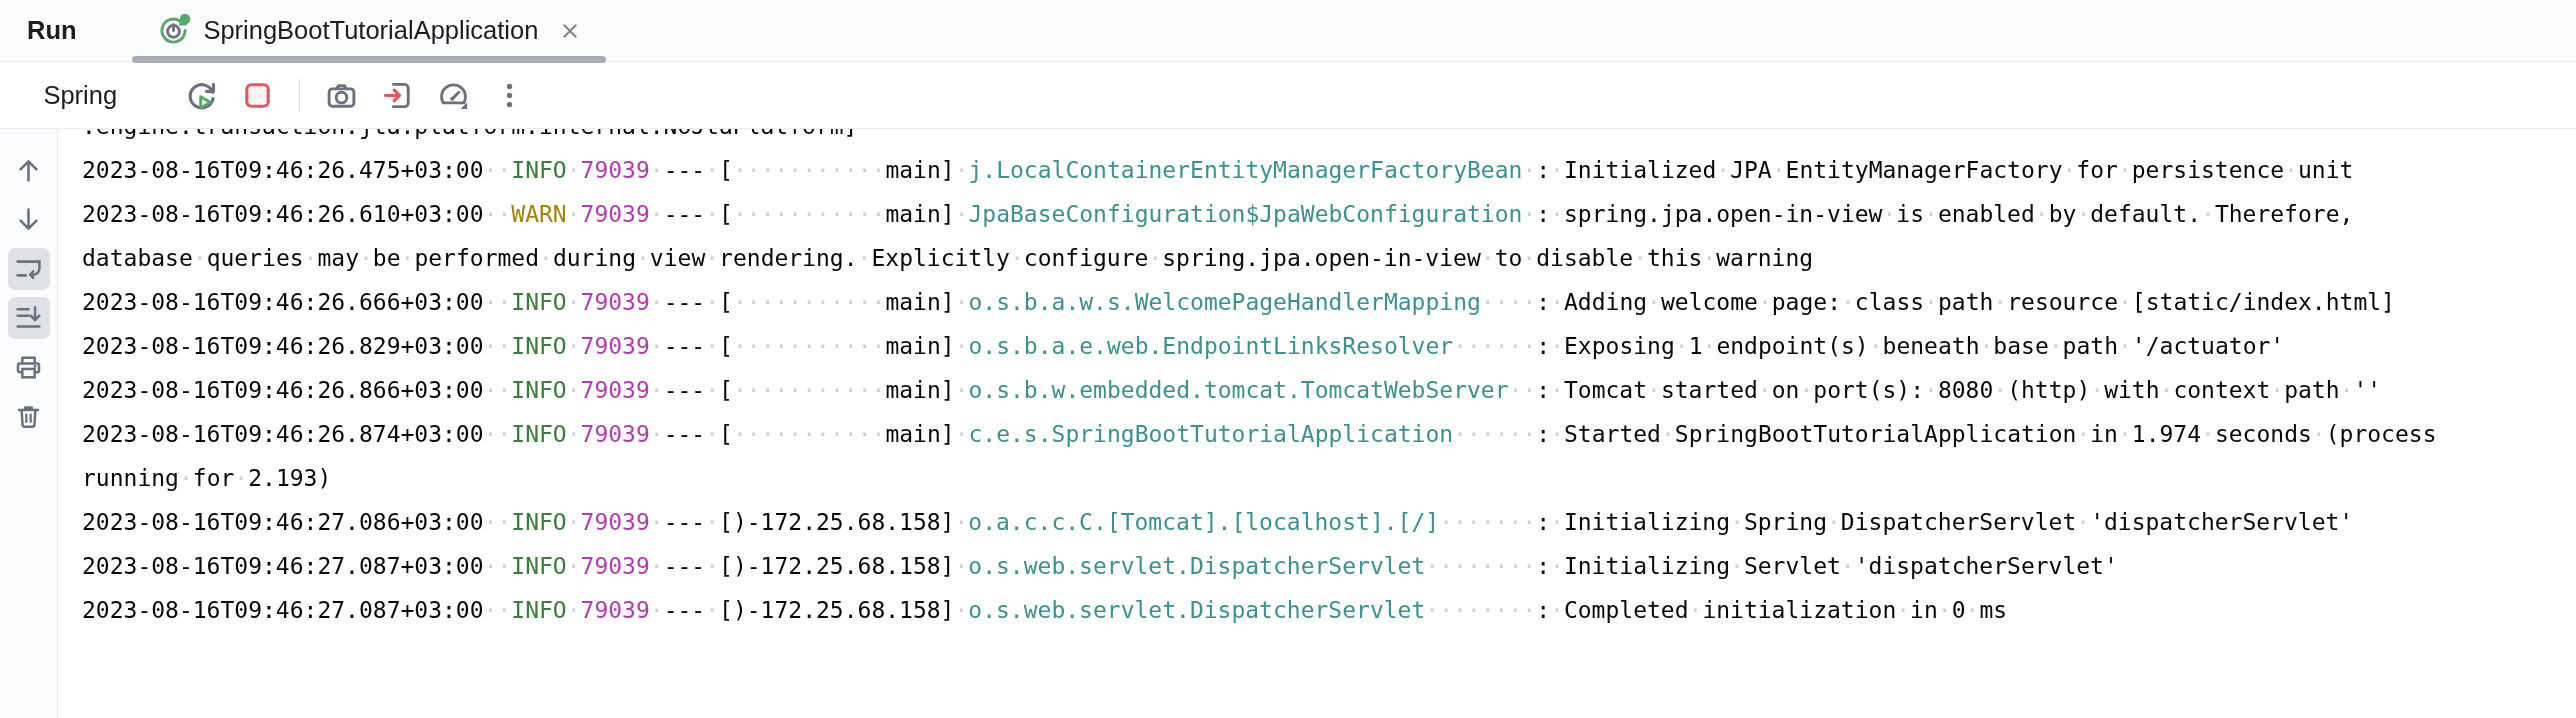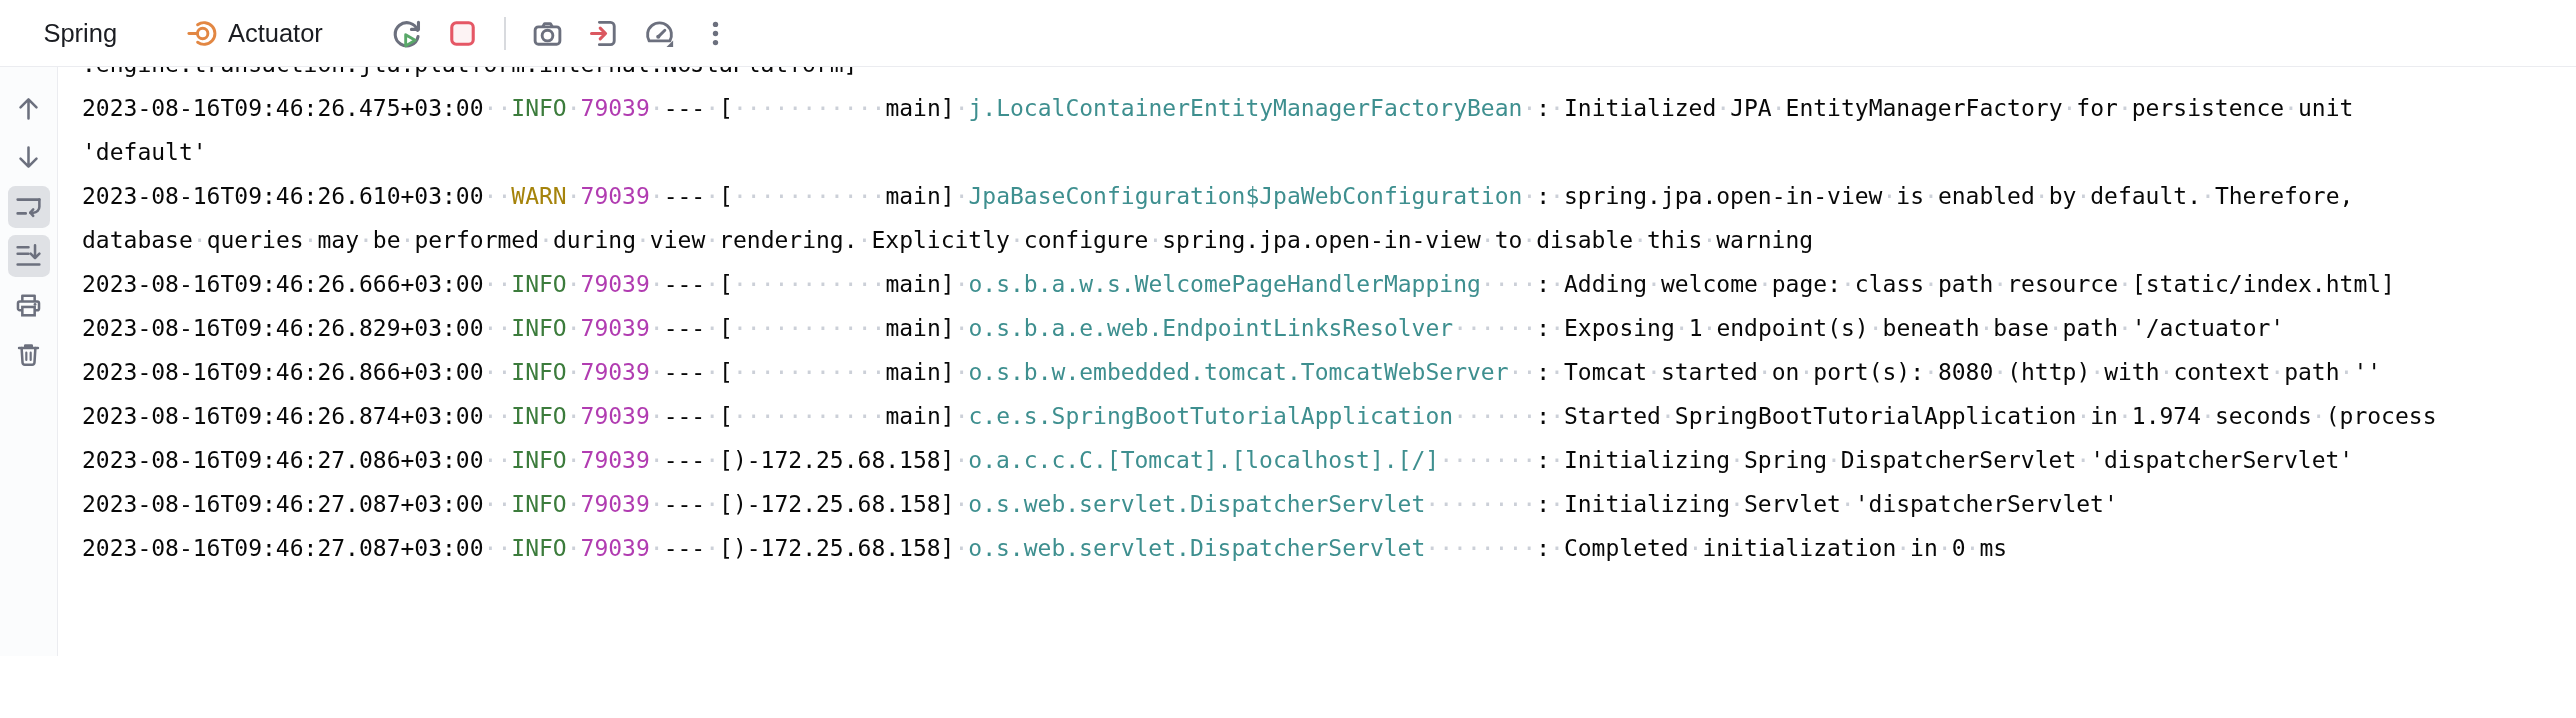--- a/index.html
+++ b/index.html
@@ -52,34 +52,45 @@
     font-size:23px; height:44px; line-height:44px; letter-spacing:0;
   }
   .ws { font-family:"DejaVu Sans Mono", monospace; }
   svg { display:block; }
 </style>
 </head>
 <body>
 
 <div id="app">
 
+  <div class="header">
+    <span class="run-label">Run</span>
+    <div class="run-tab">
+      <span>
+        <svg width="35" height="35" viewBox="0 0 20 20">
+          <path d="M16.6 10a6.6 6.6 0 1 1-2.7-5.3" fill="none" stroke="#59a869" stroke-width="1.7" stroke-linecap="round"></path>
+          <path d="M16.9 3.3v3h-3" fill="none" stroke="#59a869" stroke-width="1.7" stroke-linecap="round" stroke-linejoin="round"></path>
+          <circle cx="10" cy="10.5" r="3.4" fill="#fff" stroke="#6c707e" stroke-width="1.6"></circle>
+          <path d="M10 6.6v3.4" stroke="#6c707e" stroke-width="1.6" stroke-linecap="round"></path>
+          <circle cx="16.6" cy="3.4" r="3" fill="#59a869"></circle>
+        </svg>
+      </span>
+      <span class="tab-label">SpringBootTutorialApplication</span>
+      <span class="close-x">
+        <svg width="24" height="24" viewBox="0 0 16 16">
+          <path d="M4.2 4.2 l7.6 7.6 M11.8 4.2 l-7.6 7.6" stroke="#818594" stroke-width="1.4" stroke-linecap="round"></path>
+        </svg>
+      </span>
+      <div class="tab-underline"></div>
+    </div>
+  </div>
 
   <div class="toolbar">
     <div class="view-tab">
       <span>Spring</span>
-    </div>
-    <div class="view-tab">
-      <span>
-        <svg width="31" height="31" viewBox="0 0 16 16">
-          <path d="M1.5 8 h4.2" stroke="#e28743" stroke-width="1.5" stroke-linecap="round" fill="none"></path>
-          <circle cx="8.6" cy="8" r="2.7" fill="none" stroke="#e28743" stroke-width="1.5"></circle>
-          <path d="M6 3.5 a5.6 5.6 0 1 1 0 9" fill="none" stroke="#e28743" stroke-width="1.5" stroke-linecap="round"></path>
-        </svg>
-      </span>
-      <span>Actuator</span>
     </div>
 
     <div class="tb-actions">
       <div class="tb-btn">
         <svg width="33" height="33" viewBox="0 0 16 16">
           <path d="M13.4 6.5 a5.6 5.6 0 1 0 .2 3" fill="none" stroke="#6c707e" stroke-width="1.5" stroke-linecap="round"></path>
           <path d="M13.8 2.6 v3.4 h-3.4" fill="none" stroke="#6c707e" stroke-width="1.5" stroke-linecap="round" stroke-linejoin="round"></path>
           <path d="M7.6 8.6 l4.6 2.7 -4.6 2.7 z" fill="#fff" stroke="#59a869" stroke-width="1.4" stroke-linejoin="round"></path>
         </svg>
       </div>
@@ -159,27 +170,27 @@
           <path d="M4.2 4.4 l.5 8 a1.3 1.3 0 0 0 1.3 1.2 h4 a1.3 1.3 0 0 0 1.3-1.2 l.5-8" fill="none" stroke="#6c707e" stroke-width="1.4" stroke-linecap="round"></path>
           <path d="M6.8 7 v4 M9.2 7 v4" stroke="#6c707e" stroke-width="1.2" stroke-linecap="round"></path>
         </svg>
       </div>
     </div>
 
     <div class="console">
       <div class="console-inner">
           <div class="cline"><span style="color: rgb(8, 8, 8);">.engine.transaction.jta.platform.internal.NoJtaPlatform]</span></div>
           <div class="cline"><span style="color: rgb(8, 8, 8);">2023-08-16T09:46:26.475+03:00</span><span class="ws" style="color: rgb(204, 208, 216);">·</span><span class="ws" style="color: rgb(204, 208, 216);">·</span><span style="color: rgb(60, 124, 60);">INFO</span><span class="ws" style="color: rgb(204, 208, 216);">·</span><span style="color: rgb(177, 60, 177);">79039</span><span class="ws" style="color: rgb(204, 208, 216);">·</span><span style="color: rgb(8, 8, 8);">---</span><span class="ws" style="color: rgb(204, 208, 216);">·</span><span style="color: rgb(8, 8, 8);">[</span><span class="ws" style="color: rgb(204, 208, 216);">·</span><span class="ws" style="color: rgb(204, 208, 216);">·</span><span class="ws" style="color: rgb(204, 208, 216);">·</span><span class="ws" style="color: rgb(204, 208, 216);">·</span><span class="ws" style="color: rgb(204, 208, 216);">·</span><span class="ws" style="color: rgb(204, 208, 216);">·</span><span class="ws" style="color: rgb(204, 208, 216);">·</span><span class="ws" style="color: rgb(204, 208, 216);">·</span><span class="ws" style="color: rgb(204, 208, 216);">·</span><span class="ws" style="color: rgb(204, 208, 216);">·</span><span class="ws" style="color: rgb(204, 208, 216);">·</span><span style="color: rgb(8, 8, 8);">main]</span><span class="ws" style="color: rgb(204, 208, 216);">·</span><span style="color: rgb(62, 143, 143);">j.LocalContainerEntityManagerFactoryBean</span><span class="ws" style="color: rgb(204, 208, 216);">·</span><span style="color: rgb(8, 8, 8);">:</span><span class="ws" style="color: rgb(204, 208, 216);">·</span><span style="color: rgb(8, 8, 8);">Initialized</span><span class="ws" style="color: rgb(204, 208, 216);">·</span><span style="color: rgb(8, 8, 8);">JPA</span><span class="ws" style="color: rgb(204, 208, 216);">·</span><span style="color: rgb(8, 8, 8);">EntityManagerFactory</span><span class="ws" style="color: rgb(204, 208, 216);">·</span><span style="color: rgb(8, 8, 8);">for</span><span class="ws" style="color: rgb(204, 208, 216);">·</span><span style="color: rgb(8, 8, 8);">persistence</span><span class="ws" style="color: rgb(204, 208, 216);">·</span><span style="color: rgb(8, 8, 8);">unit</span></div>
-          <div class="cline"><span style="color: rgb(8, 8, 8);">'default'</span></div>
           <div class="cline"><span style="color: rgb(8, 8, 8);">2023-08-16T09:46:26.610+03:00</span><span class="ws" style="color: rgb(204, 208, 216);">·</span><span class="ws" style="color: rgb(204, 208, 216);">·</span><span style="color: rgb(165, 131, 11);">WARN</span><span class="ws" style="color: rgb(204, 208, 216);">·</span><span style="color: rgb(177, 60, 177);">79039</span><span class="ws" style="color: rgb(204, 208, 216);">·</span><span style="color: rgb(8, 8, 8);">---</span><span class="ws" style="color: rgb(204, 208, 216);">·</span><span style="color: rgb(8, 8, 8);">[</span><span class="ws" style="color: rgb(204, 208, 216);">·</span><span class="ws" style="color: rgb(204, 208, 216);">·</span><span class="ws" style="color: rgb(204, 208, 216);">·</span><span class="ws" style="color: rgb(204, 208, 216);">·</span><span class="ws" style="color: rgb(204, 208, 216);">·</span><span class="ws" style="color: rgb(204, 208, 216);">·</span><span class="ws" style="color: rgb(204, 208, 216);">·</span><span class="ws" style="color: rgb(204, 208, 216);">·</span><span class="ws" style="color: rgb(204, 208, 216);">·</span><span class="ws" style="color: rgb(204, 208, 216);">·</span><span class="ws" style="color: rgb(204, 208, 216);">·</span><span style="color: rgb(8, 8, 8);">main]</span><span class="ws" style="color: rgb(204, 208, 216);">·</span><span style="color: rgb(62, 143, 143);">JpaBaseConfiguration$JpaWebConfiguration</span><span class="ws" style="color: rgb(204, 208, 216);">·</span><span style="color: rgb(8, 8, 8);">:</span><span class="ws" style="color: rgb(204, 208, 216);">·</span><span style="color: rgb(8, 8, 8);">spring.jpa.open-in-view</span><span class="ws" style="color: rgb(204, 208, 216);">·</span><span style="color: rgb(8, 8, 8);">is</span><span class="ws" style="color: rgb(204, 208, 216);">·</span><span style="color: rgb(8, 8, 8);">enabled</span><span class="ws" style="color: rgb(204, 208, 216);">·</span><span style="color: rgb(8, 8, 8);">by</span><span class="ws" style="color: rgb(204, 208, 216);">·</span><span style="color: rgb(8, 8, 8);">default.</span><span class="ws" style="color: rgb(204, 208, 216);">·</span><span style="color: rgb(8, 8, 8);">Therefore,</span></div>
           <div class="cline"><span style="color: rgb(8, 8, 8);">database</span><span class="ws" style="color: rgb(204, 208, 216);">·</span><span style="color: rgb(8, 8, 8);">queries</span><span class="ws" style="color: rgb(204, 208, 216);">·</span><span style="color: rgb(8, 8, 8);">may</span><span class="ws" style="color: rgb(204, 208, 216);">·</span><span style="color: rgb(8, 8, 8);">be</span><span class="ws" style="color: rgb(204, 208, 216);">·</span><span style="color: rgb(8, 8, 8);">performed</span><span class="ws" style="color: rgb(204, 208, 216);">·</span><span style="color: rgb(8, 8, 8);">during</span><span class="ws" style="color: rgb(204, 208, 216);">·</span><span style="color: rgb(8, 8, 8);">view</span><span class="ws" style="color: rgb(204, 208, 216);">·</span><span style="color: rgb(8, 8, 8);">rendering.</span><span class="ws" style="color: rgb(204, 208, 216);">·</span><span style="color: rgb(8, 8, 8);">Explicitly</span><span class="ws" style="color: rgb(204, 208, 216);">·</span><span style="color: rgb(8, 8, 8);">configure</span><span class="ws" style="color: rgb(204, 208, 216);">·</span><span style="color: rgb(8, 8, 8);">spring.jpa.open-in-view</span><span class="ws" style="color: rgb(204, 208, 216);">·</span><span style="color: rgb(8, 8, 8);">to</span><span class="ws" style="color: rgb(204, 208, 216);">·</span><span style="color: rgb(8, 8, 8);">disable</span><span class="ws" style="color: rgb(204, 208, 216);">·</span><span style="color: rgb(8, 8, 8);">this</span><span class="ws" style="color: rgb(204, 208, 216);">·</span><span style="color: rgb(8, 8, 8);">warning</span></div>
           <div class="cline"><span style="color: rgb(8, 8, 8);">2023-08-16T09:46:26.666+03:00</span><span class="ws" style="color: rgb(204, 208, 216);">·</span><span class="ws" style="color: rgb(204, 208, 216);">·</span><span style="color: rgb(60, 124, 60);">INFO</span><span class="ws" style="color: rgb(204, 208, 216);">·</span><span style="color: rgb(177, 60, 177);">79039</span><span class="ws" style="color: rgb(204, 208, 216);">·</span><span style="color: rgb(8, 8, 8);">---</span><span class="ws" style="color: rgb(204, 208, 216);">·</span><span style="color: rgb(8, 8, 8);">[</span><span class="ws" style="color: rgb(204, 208, 216);">·</span><span class="ws" style="color: rgb(204, 208, 216);">·</span><span class="ws" style="color: rgb(204, 208, 216);">·</span><span class="ws" style="color: rgb(204, 208, 216);">·</span><span class="ws" style="color: rgb(204, 208, 216);">·</span><span class="ws" style="color: rgb(204, 208, 216);">·</span><span class="ws" style="color: rgb(204, 208, 216);">·</span><span class="ws" style="color: rgb(204, 208, 216);">·</span><span class="ws" style="color: rgb(204, 208, 216);">·</span><span class="ws" style="color: rgb(204, 208, 216);">·</span><span class="ws" style="color: rgb(204, 208, 216);">·</span><span style="color: rgb(8, 8, 8);">main]</span><span class="ws" style="color: rgb(204, 208, 216);">·</span><span style="color: rgb(62, 143, 143);">o.s.b.a.w.s.WelcomePageHandlerMapping</span><span class="ws" style="color: rgb(204, 208, 216);">·</span><span class="ws" style="color: rgb(204, 208, 216);">·</span><span class="ws" style="color: rgb(204, 208, 216);">·</span><span class="ws" style="color: rgb(204, 208, 216);">·</span><span style="color: rgb(8, 8, 8);">:</span><span class="ws" style="color: rgb(204, 208, 216);">·</span><span style="color: rgb(8, 8, 8);">Adding</span><span class="ws" style="color: rgb(204, 208, 216);">·</span><span style="color: rgb(8, 8, 8);">welcome</span><span class="ws" style="color: rgb(204, 208, 216);">·</span><span style="color: rgb(8, 8, 8);">page:</span><span class="ws" style="color: rgb(204, 208, 216);">·</span><span style="color: rgb(8, 8, 8);">class</span><span class="ws" style="color: rgb(204, 208, 216);">·</span><span style="color: rgb(8, 8, 8);">path</span><span class="ws" style="color: rgb(204, 208, 216);">·</span><span style="color: rgb(8, 8, 8);">resource</span><span class="ws" style="color: rgb(204, 208, 216);">·</span><span style="color: rgb(8, 8, 8);">[static/index.html]</span></div>
           <div class="cline"><span style="color: rgb(8, 8, 8);">2023-08-16T09:46:26.829+03:00</span><span class="ws" style="color: rgb(204, 208, 216);">·</span><span class="ws" style="color: rgb(204, 208, 216);">·</span><span style="color: rgb(60, 124, 60);">INFO</span><span class="ws" style="color: rgb(204, 208, 216);">·</span><span style="color: rgb(177, 60, 177);">79039</span><span class="ws" style="color: rgb(204, 208, 216);">·</span><span style="color: rgb(8, 8, 8);">---</span><span class="ws" style="color: rgb(204, 208, 216);">·</span><span style="color: rgb(8, 8, 8);">[</span><span class="ws" style="color: rgb(204, 208, 216);">·</span><span class="ws" style="color: rgb(204, 208, 216);">·</span><span class="ws" style="color: rgb(204, 208, 216);">·</span><span class="ws" style="color: rgb(204, 208, 216);">·</span><span class="ws" style="color: rgb(204, 208, 216);">·</span><span class="ws" style="color: rgb(204, 208, 216);">·</span><span class="ws" style="color: rgb(204, 208, 216);">·</span><span class="ws" style="color: rgb(204, 208, 216);">·</span><span class="ws" style="color: rgb(204, 208, 216);">·</span><span class="ws" style="color: rgb(204, 208, 216);">·</span><span class="ws" style="color: rgb(204, 208, 216);">·</span><span style="color: rgb(8, 8, 8);">main]</span><span class="ws" style="color: rgb(204, 208, 216);">·</span><span style="color: rgb(62, 143, 143);">o.s.b.a.e.web.EndpointLinksResolver</span><span class="ws" style="color: rgb(204, 208, 216);">·</span><span class="ws" style="color: rgb(204, 208, 216);">·</span><span class="ws" style="color: rgb(204, 208, 216);">·</span><span class="ws" style="color: rgb(204, 208, 216);">·</span><span class="ws" style="color: rgb(204, 208, 216);">·</span><span class="ws" style="color: rgb(204, 208, 216);">·</span><span style="color: rgb(8, 8, 8);">:</span><span class="ws" style="color: rgb(204, 208, 216);">·</span><span style="color: rgb(8, 8, 8);">Exposing</span><span class="ws" style="color: rgb(204, 208, 216);">·</span><span style="color: rgb(8, 8, 8);">1</span><span class="ws" style="color: rgb(204, 208, 216);">·</span><span style="color: rgb(8, 8, 8);">endpoint(s)</span><span class="ws" style="color: rgb(204, 208, 216);">·</span><span style="color: rgb(8, 8, 8);">beneath</span><span class="ws" style="color: rgb(204, 208, 216);">·</span><span style="color: rgb(8, 8, 8);">base</span><span class="ws" style="color: rgb(204, 208, 216);">·</span><span style="color: rgb(8, 8, 8);">path</span><span class="ws" style="color: rgb(204, 208, 216);">·</span><span style="color: rgb(8, 8, 8);">'/actuator'</span></div>
           <div class="cline"><span style="color: rgb(8, 8, 8);">2023-08-16T09:46:26.866+03:00</span><span class="ws" style="color: rgb(204, 208, 216);">·</span><span class="ws" style="color: rgb(204, 208, 216);">·</span><span style="color: rgb(60, 124, 60);">INFO</span><span class="ws" style="color: rgb(204, 208, 216);">·</span><span style="color: rgb(177, 60, 177);">79039</span><span class="ws" style="color: rgb(204, 208, 216);">·</span><span style="color: rgb(8, 8, 8);">---</span><span class="ws" style="color: rgb(204, 208, 216);">·</span><span style="color: rgb(8, 8, 8);">[</span><span class="ws" style="color: rgb(204, 208, 216);">·</span><span class="ws" style="color: rgb(204, 208, 216);">·</span><span class="ws" style="color: rgb(204, 208, 216);">·</span><span class="ws" style="color: rgb(204, 208, 216);">·</span><span class="ws" style="color: rgb(204, 208, 216);">·</span><span class="ws" style="color: rgb(204, 208, 216);">·</span><span class="ws" style="color: rgb(204, 208, 216);">·</span><span class="ws" style="color: rgb(204, 208, 216);">·</span><span class="ws" style="color: rgb(204, 208, 216);">·</span><span class="ws" style="color: rgb(204, 208, 216);">·</span><span class="ws" style="color: rgb(204, 208, 216);">·</span><span style="color: rgb(8, 8, 8);">main]</span><span class="ws" style="color: rgb(204, 208, 216);">·</span><span style="color: rgb(62, 143, 143);">o.s.b.w.embedded.tomcat.TomcatWebServer</span><span class="ws" style="color: rgb(204, 208, 216);">·</span><span class="ws" style="color: rgb(204, 208, 216);">·</span><span style="color: rgb(8, 8, 8);">:</span><span class="ws" style="color: rgb(204, 208, 216);">·</span><span style="color: rgb(8, 8, 8);">Tomcat</span><span class="ws" style="color: rgb(204, 208, 216);">·</span><span style="color: rgb(8, 8, 8);">started</span><span class="ws" style="color: rgb(204, 208, 216);">·</span><span style="color: rgb(8, 8, 8);">on</span><span class="ws" style="color: rgb(204, 208, 216);">·</span><span style="color: rgb(8, 8, 8);">port(s):</span><span class="ws" style="color: rgb(204, 208, 216);">·</span><span style="color: rgb(8, 8, 8);">8080</span><span class="ws" style="color: rgb(204, 208, 216);">·</span><span style="color: rgb(8, 8, 8);">(http)</span><span class="ws" style="color: rgb(204, 208, 216);">·</span><span style="color: rgb(8, 8, 8);">with</span><span class="ws" style="color: rgb(204, 208, 216);">·</span><span style="color: rgb(8, 8, 8);">context</span><span class="ws" style="color: rgb(204, 208, 216);">·</span><span style="color: rgb(8, 8, 8);">path</span><span class="ws" style="color: rgb(204, 208, 216);">·</span><span style="color: rgb(8, 8, 8);">''</span></div>
           <div class="cline"><span style="color: rgb(8, 8, 8);">2023-08-16T09:46:26.874+03:00</span><span class="ws" style="color: rgb(204, 208, 216);">·</span><span class="ws" style="color: rgb(204, 208, 216);">·</span><span style="color: rgb(60, 124, 60);">INFO</span><span class="ws" style="color: rgb(204, 208, 216);">·</span><span style="color: rgb(177, 60, 177);">79039</span><span class="ws" style="color: rgb(204, 208, 216);">·</span><span style="color: rgb(8, 8, 8);">---</span><span class="ws" style="color: rgb(204, 208, 216);">·</span><span style="color: rgb(8, 8, 8);">[</span><span class="ws" style="color: rgb(204, 208, 216);">·</span><span class="ws" style="color: rgb(204, 208, 216);">·</span><span class="ws" style="color: rgb(204, 208, 216);">·</span><span class="ws" style="color: rgb(204, 208, 216);">·</span><span class="ws" style="color: rgb(204, 208, 216);">·</span><span class="ws" style="color: rgb(204, 208, 216);">·</span><span class="ws" style="color: rgb(204, 208, 216);">·</span><span class="ws" style="color: rgb(204, 208, 216);">·</span><span class="ws" style="color: rgb(204, 208, 216);">·</span><span class="ws" style="color: rgb(204, 208, 216);">·</span><span class="ws" style="color: rgb(204, 208, 216);">·</span><span style="color: rgb(8, 8, 8);">main]</span><span class="ws" style="color: rgb(204, 208, 216);">·</span><span style="color: rgb(62, 143, 143);">c.e.s.SpringBootTutorialApplication</span><span class="ws" style="color: rgb(204, 208, 216);">·</span><span class="ws" style="color: rgb(204, 208, 216);">·</span><span class="ws" style="color: rgb(204, 208, 216);">·</span><span class="ws" style="color: rgb(204, 208, 216);">·</span><span class="ws" style="color: rgb(204, 208, 216);">·</span><span class="ws" style="color: rgb(204, 208, 216);">·</span><span style="color: rgb(8, 8, 8);">:</span><span class="ws" style="color: rgb(204, 208, 216);">·</span><span style="color: rgb(8, 8, 8);">Started</span><span class="ws" style="color: rgb(204, 208, 216);">·</span><span style="color: rgb(8, 8, 8);">SpringBootTutorialApplication</span><span class="ws" style="color: rgb(204, 208, 216);">·</span><span style="color: rgb(8, 8, 8);">in</span><span class="ws" style="color: rgb(204, 208, 216);">·</span><span style="color: rgb(8, 8, 8);">1.974</span><span class="ws" style="color: rgb(204, 208, 216);">·</span><span style="color: rgb(8, 8, 8);">seconds</span><span class="ws" style="color: rgb(204, 208, 216);">·</span><span style="color: rgb(8, 8, 8);">(process</span></div>
+          <div class="cline"><span style="color: rgb(8, 8, 8);">running</span><span class="ws" style="color: rgb(204, 208, 216);">·</span><span style="color: rgb(8, 8, 8);">for</span><span class="ws" style="color: rgb(204, 208, 216);">·</span><span style="color: rgb(8, 8, 8);">2.193)</span></div>
           <div class="cline"><span style="color: rgb(8, 8, 8);">2023-08-16T09:46:27.086+03:00</span><span class="ws" style="color: rgb(204, 208, 216);">·</span><span class="ws" style="color: rgb(204, 208, 216);">·</span><span style="color: rgb(60, 124, 60);">INFO</span><span class="ws" style="color: rgb(204, 208, 216);">·</span><span style="color: rgb(177, 60, 177);">79039</span><span class="ws" style="color: rgb(204, 208, 216);">·</span><span style="color: rgb(8, 8, 8);">---</span><span class="ws" style="color: rgb(204, 208, 216);">·</span><span style="color: rgb(8, 8, 8);">[)-172.25.68.158]</span><span class="ws" style="color: rgb(204, 208, 216);">·</span><span style="color: rgb(62, 143, 143);">o.a.c.c.C.[Tomcat].[localhost].[/]</span><span class="ws" style="color: rgb(204, 208, 216);">·</span><span class="ws" style="color: rgb(204, 208, 216);">·</span><span class="ws" style="color: rgb(204, 208, 216);">·</span><span class="ws" style="color: rgb(204, 208, 216);">·</span><span class="ws" style="color: rgb(204, 208, 216);">·</span><span class="ws" style="color: rgb(204, 208, 216);">·</span><span class="ws" style="color: rgb(204, 208, 216);">·</span><span style="color: rgb(8, 8, 8);">:</span><span class="ws" style="color: rgb(204, 208, 216);">·</span><span style="color: rgb(8, 8, 8);">Initializing</span><span class="ws" style="color: rgb(204, 208, 216);">·</span><span style="color: rgb(8, 8, 8);">Spring</span><span class="ws" style="color: rgb(204, 208, 216);">·</span><span style="color: rgb(8, 8, 8);">DispatcherServlet</span><span class="ws" style="color: rgb(204, 208, 216);">·</span><span style="color: rgb(8, 8, 8);">'dispatcherServlet'</span></div>
           <div class="cline"><span style="color: rgb(8, 8, 8);">2023-08-16T09:46:27.087+03:00</span><span class="ws" style="color: rgb(204, 208, 216);">·</span><span class="ws" style="color: rgb(204, 208, 216);">·</span><span style="color: rgb(60, 124, 60);">INFO</span><span class="ws" style="color: rgb(204, 208, 216);">·</span><span style="color: rgb(177, 60, 177);">79039</span><span class="ws" style="color: rgb(204, 208, 216);">·</span><span style="color: rgb(8, 8, 8);">---</span><span class="ws" style="color: rgb(204, 208, 216);">·</span><span style="color: rgb(8, 8, 8);">[)-172.25.68.158]</span><span class="ws" style="color: rgb(204, 208, 216);">·</span><span style="color: rgb(62, 143, 143);">o.s.web.servlet.DispatcherServlet</span><span class="ws" style="color: rgb(204, 208, 216);">·</span><span class="ws" style="color: rgb(204, 208, 216);">·</span><span class="ws" style="color: rgb(204, 208, 216);">·</span><span class="ws" style="color: rgb(204, 208, 216);">·</span><span class="ws" style="color: rgb(204, 208, 216);">·</span><span class="ws" style="color: rgb(204, 208, 216);">·</span><span class="ws" style="color: rgb(204, 208, 216);">·</span><span class="ws" style="color: rgb(204, 208, 216);">·</span><span style="color: rgb(8, 8, 8);">:</span><span class="ws" style="color: rgb(204, 208, 216);">·</span><span style="color: rgb(8, 8, 8);">Initializing</span><span class="ws" style="color: rgb(204, 208, 216);">·</span><span style="color: rgb(8, 8, 8);">Servlet</span><span class="ws" style="color: rgb(204, 208, 216);">·</span><span style="color: rgb(8, 8, 8);">'dispatcherServlet'</span></div>
           <div class="cline"><span style="color: rgb(8, 8, 8);">2023-08-16T09:46:27.087+03:00</span><span class="ws" style="color: rgb(204, 208, 216);">·</span><span class="ws" style="color: rgb(204, 208, 216);">·</span><span style="color: rgb(60, 124, 60);">INFO</span><span class="ws" style="color: rgb(204, 208, 216);">·</span><span style="color: rgb(177, 60, 177);">79039</span><span class="ws" style="color: rgb(204, 208, 216);">·</span><span style="color: rgb(8, 8, 8);">---</span><span class="ws" style="color: rgb(204, 208, 216);">·</span><span style="color: rgb(8, 8, 8);">[)-172.25.68.158]</span><span class="ws" style="color: rgb(204, 208, 216);">·</span><span style="color: rgb(62, 143, 143);">o.s.web.servlet.DispatcherServlet</span><span class="ws" style="color: rgb(204, 208, 216);">·</span><span class="ws" style="color: rgb(204, 208, 216);">·</span><span class="ws" style="color: rgb(204, 208, 216);">·</span><span class="ws" style="color: rgb(204, 208, 216);">·</span><span class="ws" style="color: rgb(204, 208, 216);">·</span><span class="ws" style="color: rgb(204, 208, 216);">·</span><span class="ws" style="color: rgb(204, 208, 216);">·</span><span class="ws" style="color: rgb(204, 208, 216);">·</span><span style="color: rgb(8, 8, 8);">:</span><span class="ws" style="color: rgb(204, 208, 216);">·</span><span style="color: rgb(8, 8, 8);">Completed</span><span class="ws" style="color: rgb(204, 208, 216);">·</span><span style="color: rgb(8, 8, 8);">initialization</span><span class="ws" style="color: rgb(204, 208, 216);">·</span><span style="color: rgb(8, 8, 8);">in</span><span class="ws" style="color: rgb(204, 208, 216);">·</span><span style="color: rgb(8, 8, 8);">0</span><span class="ws" style="color: rgb(204, 208, 216);">·</span><span style="color: rgb(8, 8, 8);">ms</span></div>
         </div>
     </div>
   </div>
 
 </div>
 
 

